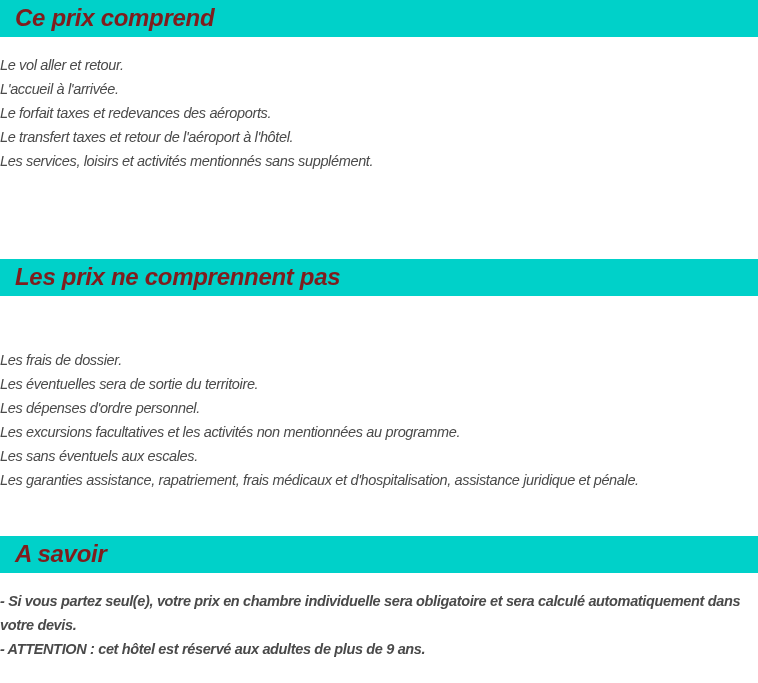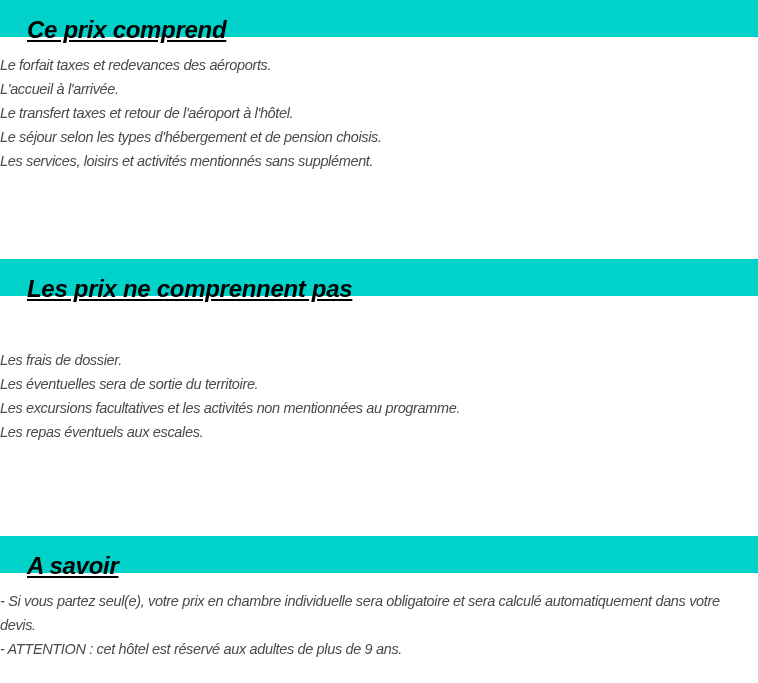--- a/index.html
+++ b/index.html
@@ -1,54 +1,56 @@
 <!DOCTYPE html>
 <html><head>
 <meta charset="utf-8">
 <style>
   html, body { margin: 0; padding: 0; background: #ffffff; }
   body { width: 758px; height: 683px; overflow: hidden; position: relative;
          font-family: "Liberation Sans", "DejaVu Sans", sans-serif; }
   .section { position: absolute; left: 0; width: 758px; }
   .bar { height: 37px; background: #00D1C9; position: relative; }
-  .bar h2 { margin: 12px; position: absolute; left: 15px; top: 3px;
+  .bar h2 { margin: 0; position: absolute; left: 15px; top: 3px;
             font-size: 24px; font-style: italic; font-weight: bold;
-            color: #000000; letter-spacing: -0.3px; line-height: 30px;
-            font-family: "Liberation Sans", "DejaVu Sans", sans-serif; text-decoration: underline; }
+            color: #7f1d1d; letter-spacing: -0.3px; line-height: 30px;
+            font-family: "Liberation Sans", "DejaVu Sans", sans-serif; }
   .list { margin: 0; padding: 0; list-style: none; position: relative; }
   .list li, .para p { margin: 0; font-size: 14.5px; font-style: italic;
             color: #4a4a4a; line-height: 24px; letter-spacing: -0.35px;
             font-family: "Liberation Sans", "DejaVu Sans", sans-serif; }
-  .para { position: relative; padding-right: 6px; }
+  .para { position: relative; padding-right: 6px; font-weight: bold; }
 </style>
 </head>
 <body>
 
 <section class="section" style="top:0;">
   <div class="bar">
     <h2>Ce prix comprend</h2>
   </div>
   <ul class="list" style="top:16px;">
+    <li>Le vol aller et retour.</li>
+    <li>L'accueil à l'arrivée.</li>
     <li>Le forfait taxes et redevances des aéroports.</li>
-    <li>L'accueil à l'arrivée.</li>
     <li>Le transfert taxes et retour de l'aéroport à l'hôtel.</li>
-    <li>Le séjour selon les types d'hébergement et de pension choisis.</li>
     <li>Les services, loisirs et activités mentionnés sans supplément.</li>
   </ul>
 </section>
 
 <section class="section" style="top:259px;">
   <div class="bar">
     <h2>Les prix ne comprennent pas</h2>
   </div>
   <ul class="list" style="top:16px;margin-top:36px;">
     <li>Les frais de dossier.</li>
     <li>Les éventuelles sera de sortie du territoire.</li>
+    <li>Les dépenses d'ordre personnel.</li>
     <li>Les excursions facultatives et les activités non mentionnées au programme.</li>
-    <li>Les repas éventuels aux escales.</li>
+    <li>Les sans éventuels aux escales.</li>
+    <li>Les garanties assistance, rapatriement, frais médicaux et d'hospitalisation, assistance juridique et pénale.</li>
   </ul>
 </section>
 
 <section class="section" style="top:536px;">
   <div class="bar">
     <h2>A savoir</h2>
   </div>
   <div class="para" style="top:16px;">
     <p>- Si vous partez seul(e), votre prix en chambre individuelle sera obligatoire et sera calculé automatiquement dans votre devis.</p>
     <p>- ATTENTION : cet hôtel est réservé aux adultes de plus de 9 ans.</p>

